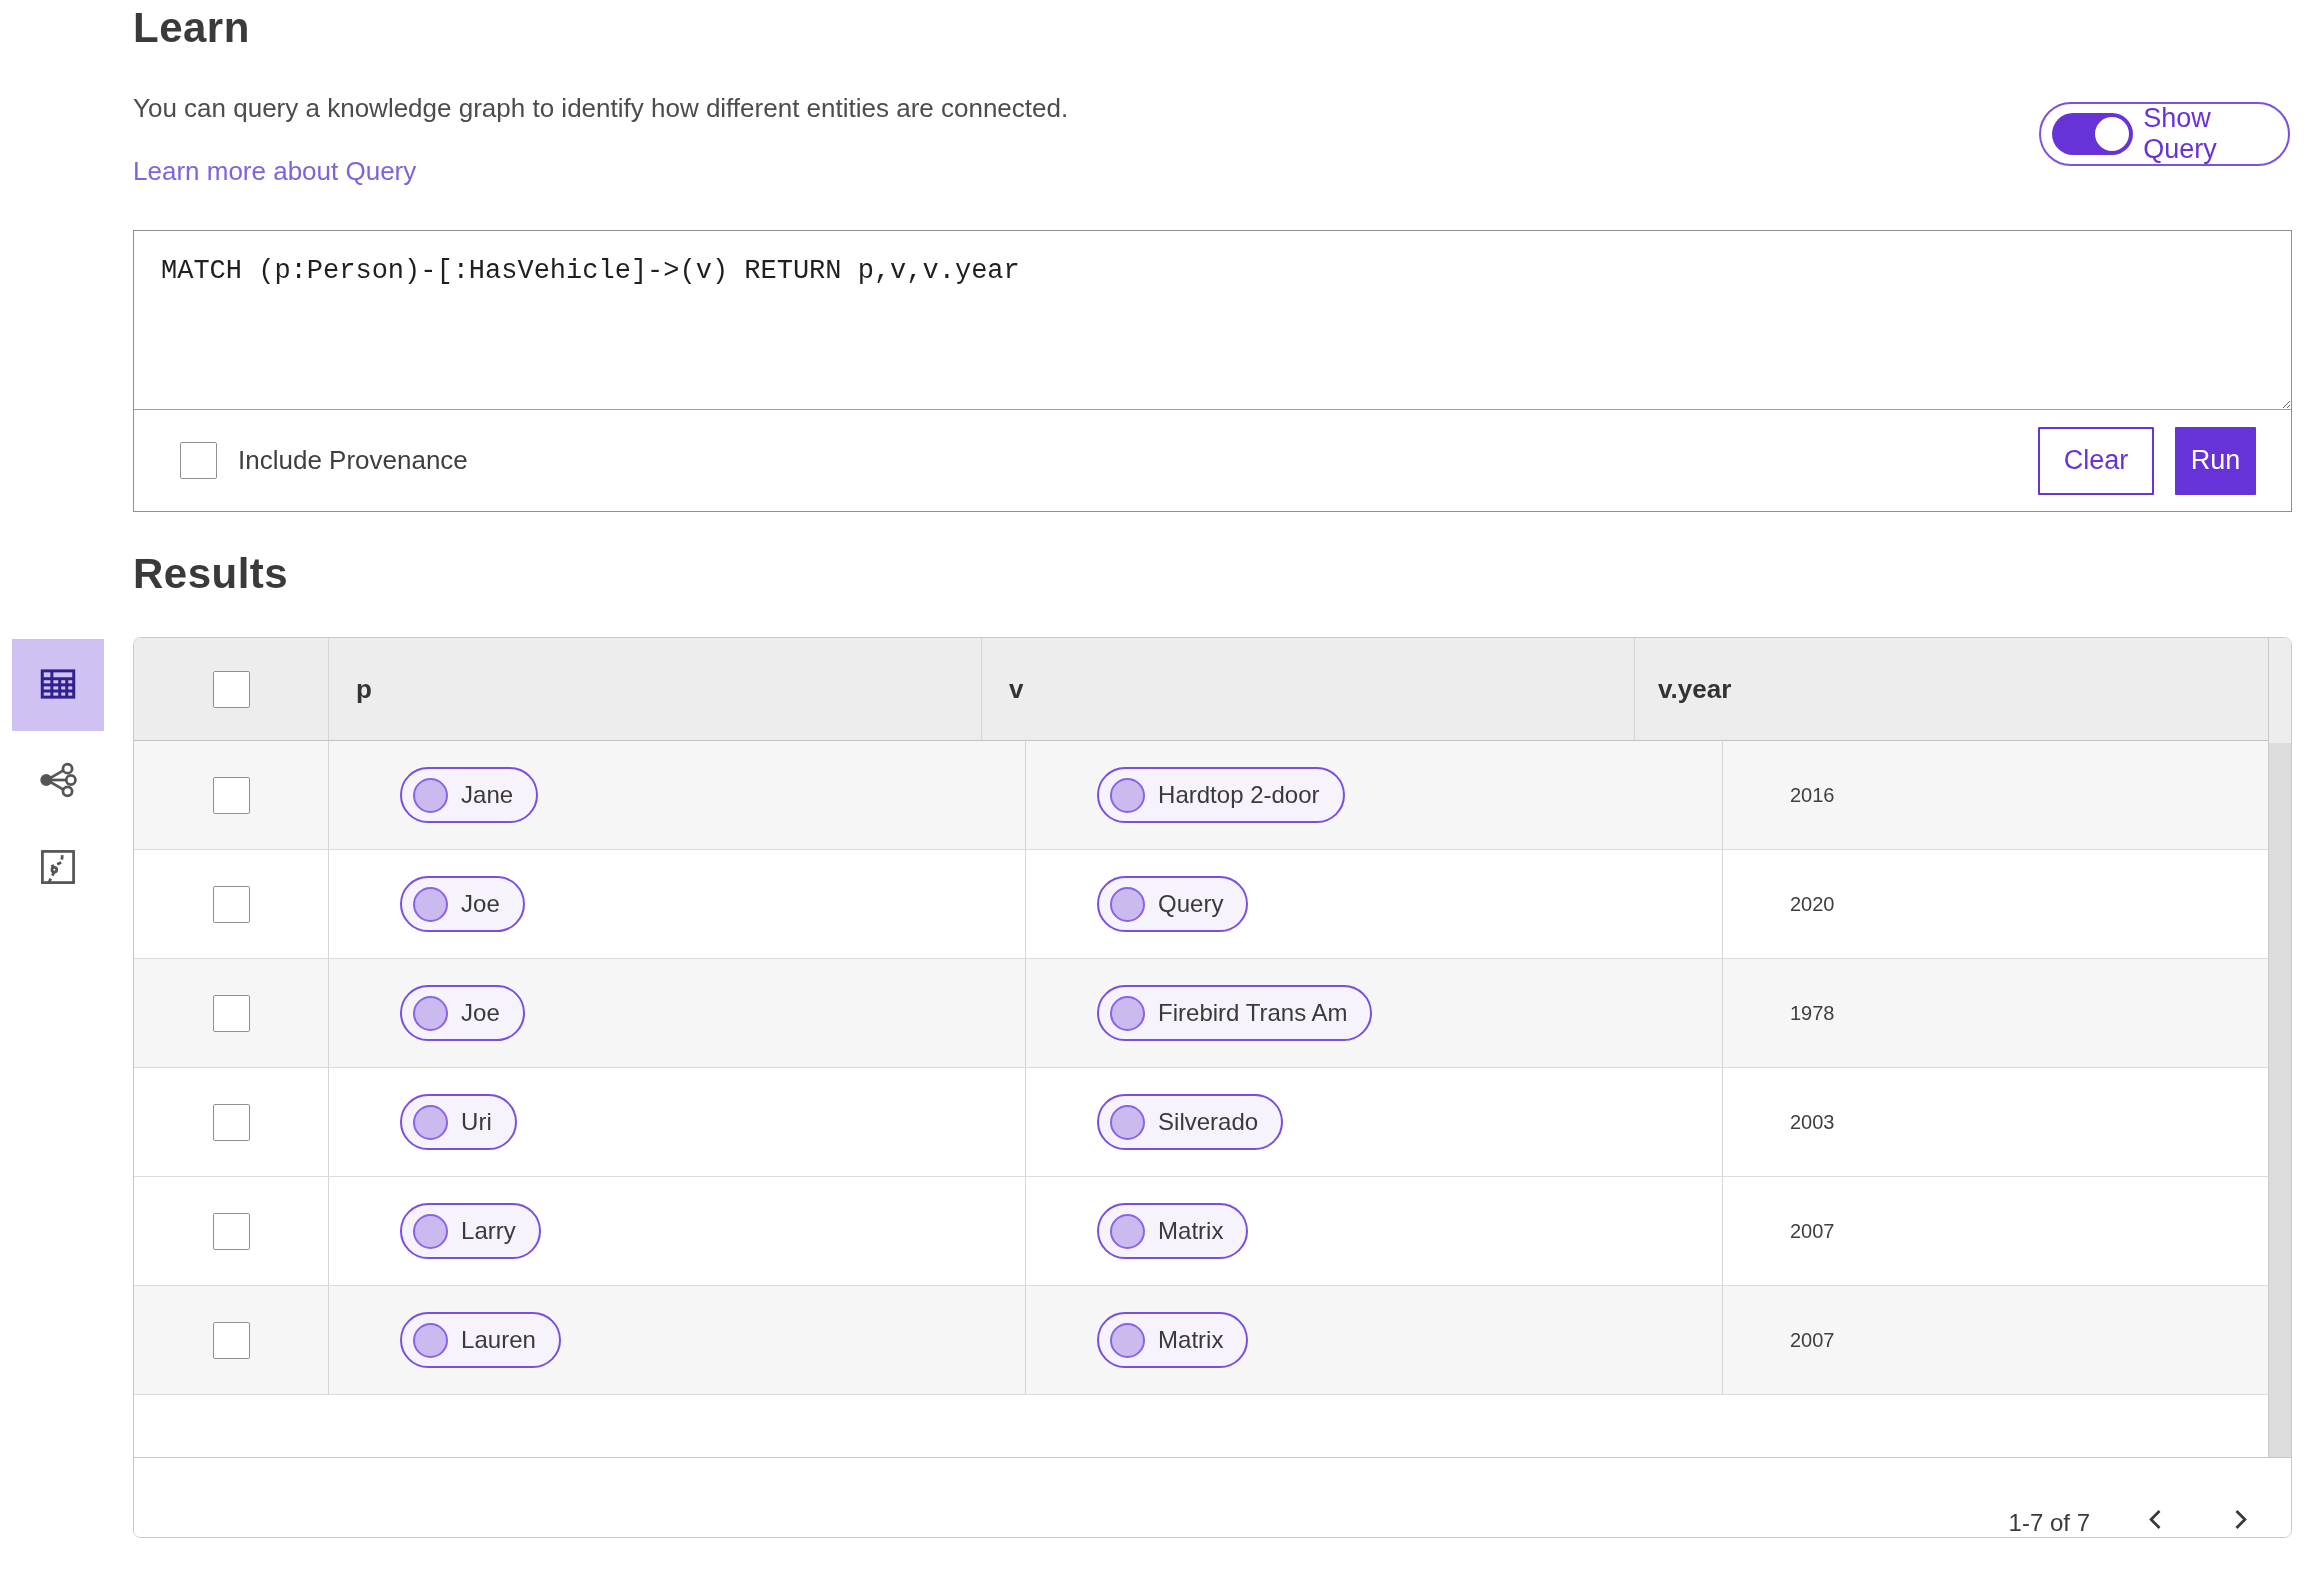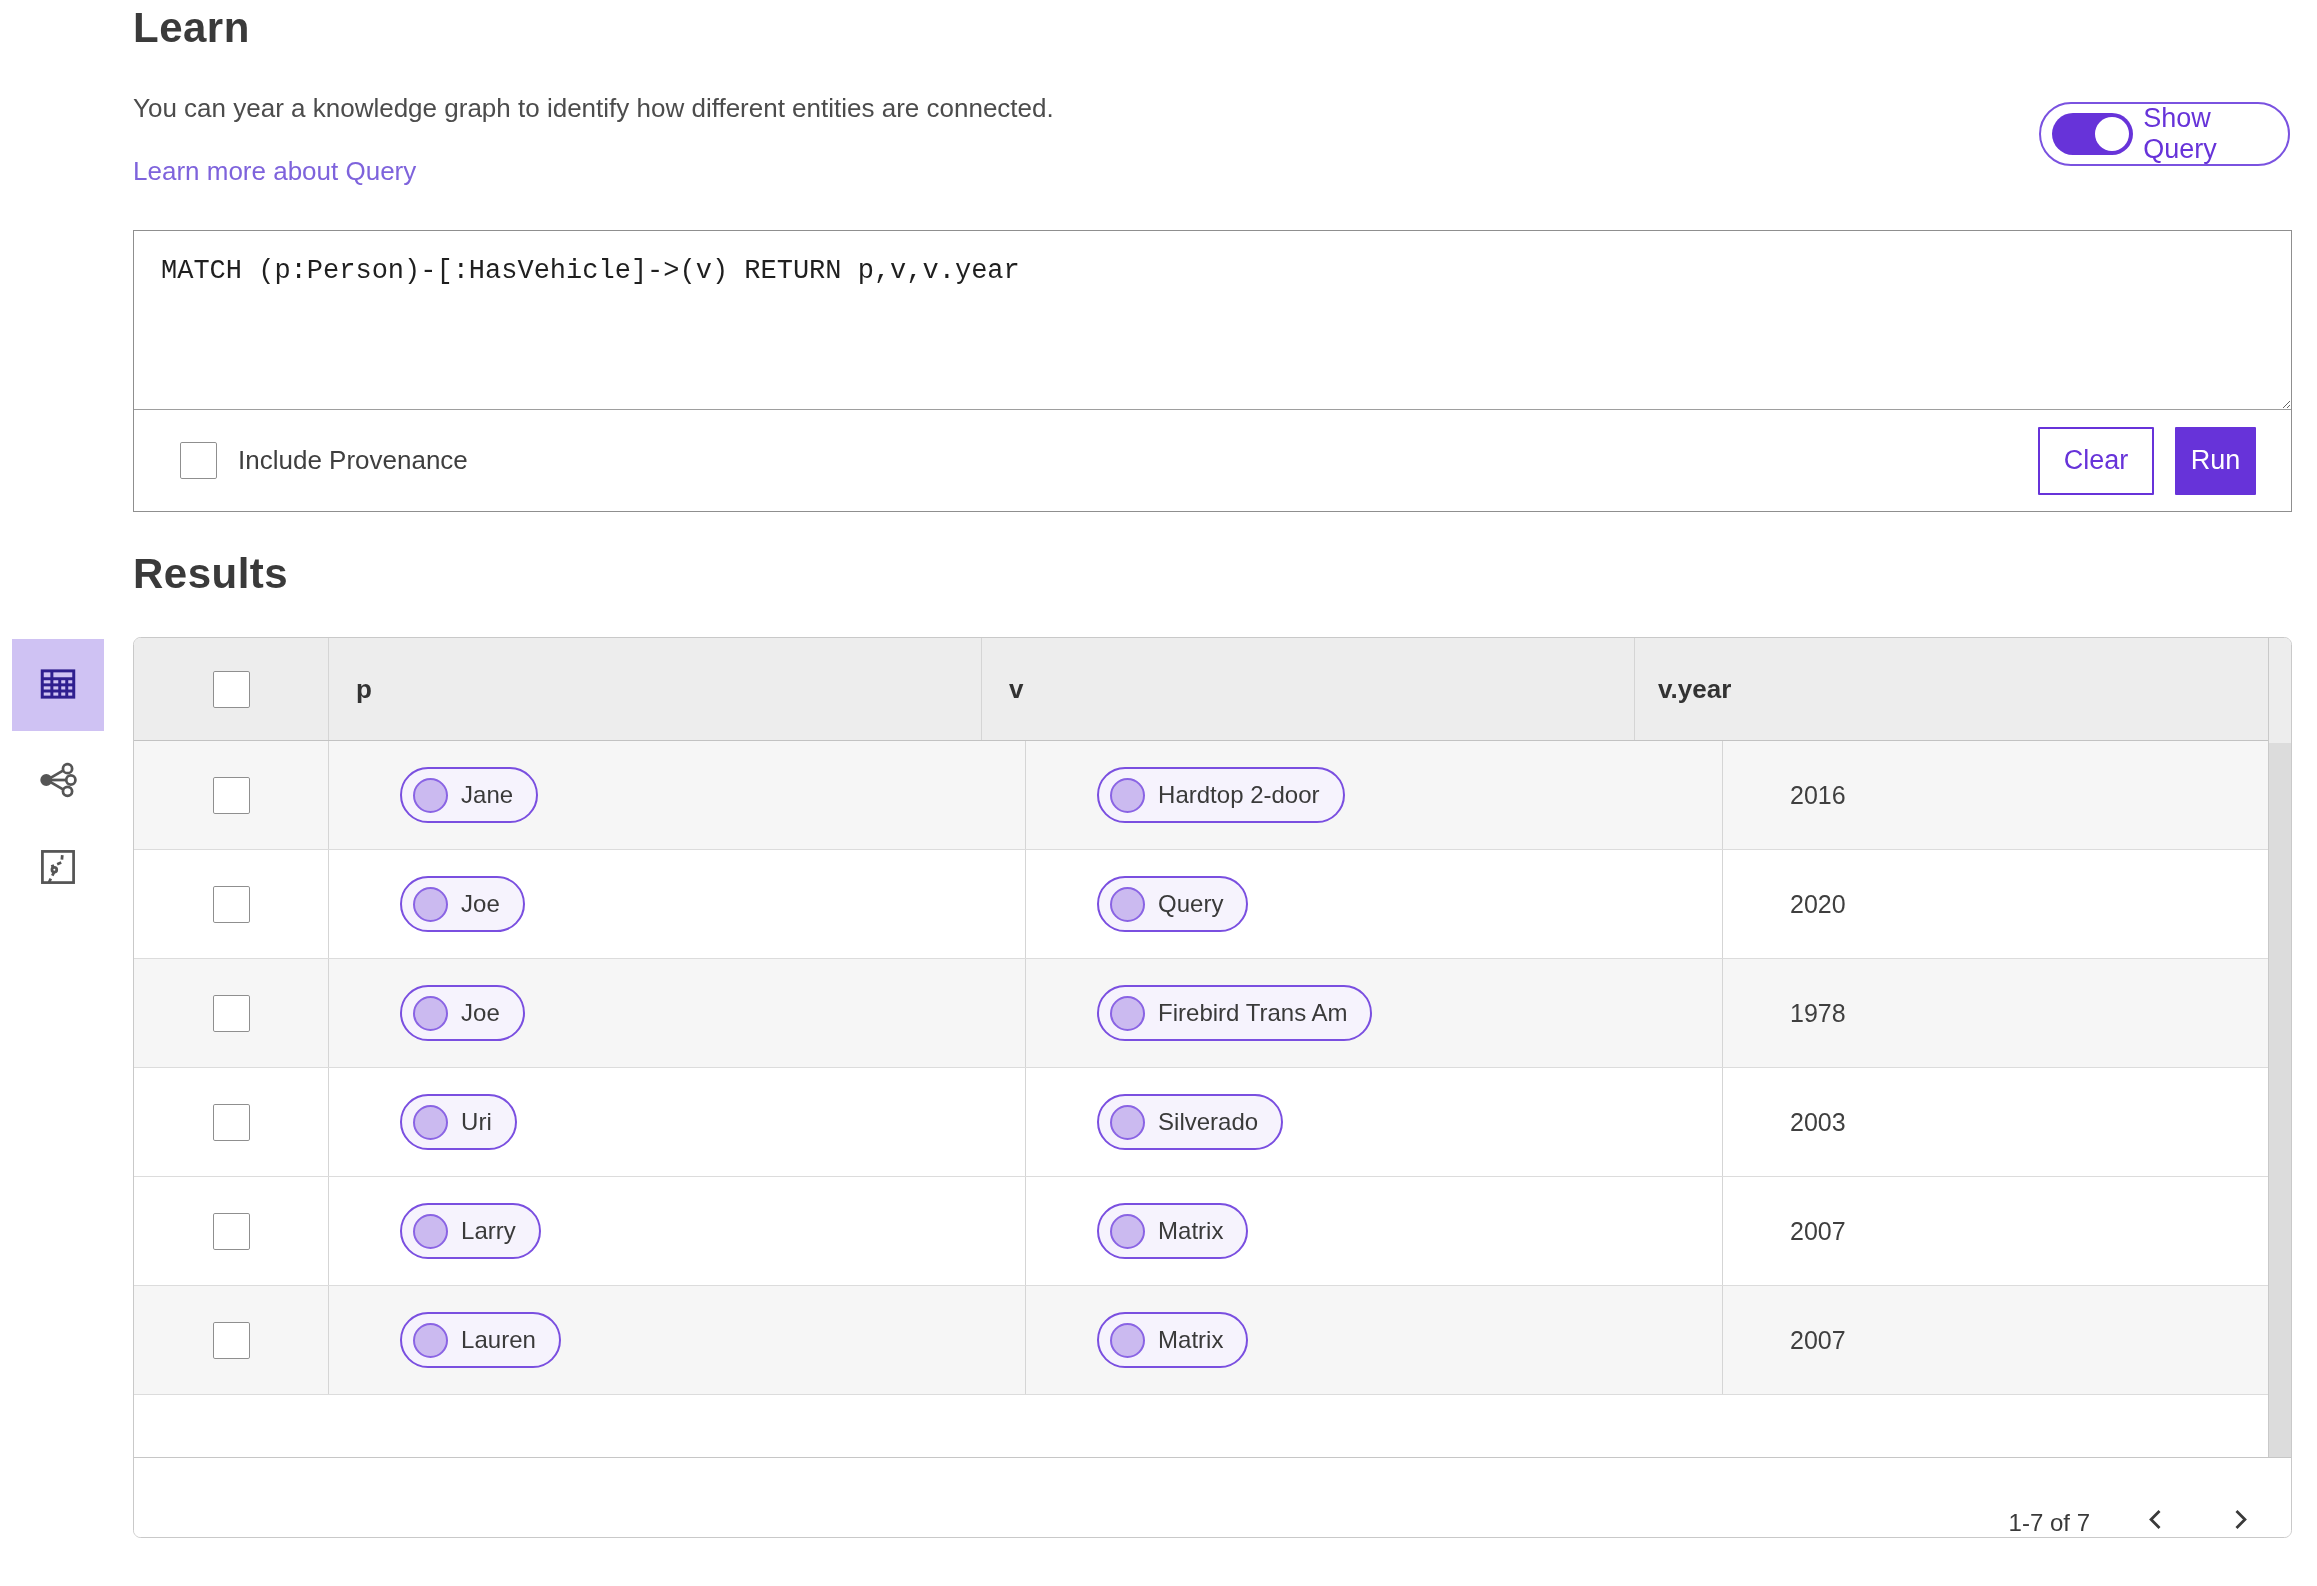--- a/index.html
+++ b/index.html
@@ -87,21 +87,21 @@
   }
   .cell-check { width:195px; flex:0 0 auto; display:flex; align-items:center; justify-content:center; border-right:1.9px solid #d5d5d5; }
   .cell-p     { width:653px; flex:0 0 auto; display:flex; align-items:center; padding-left:27px; border-right:1.9px solid #d5d5d5; }
   .cell-v     { width:653px; flex:0 0 auto; display:flex; align-items:center; padding-left:27px; border-right:1.9px solid #d5d5d5; }
   .cell-year  { flex:1; display:flex; align-items:center; padding-left:23px; }
   .th-label { font-size:26px; font-weight:700; color:#333; }
 
   .tbody { position:relative; z-index:1; }
   .trow { height:109px; display:flex; align-items:stretch; border-bottom:1.9px solid #dcdcdc; background:#fff;gap:44px; }
   .trow.striped { background:#f6f6f6; }
-  .year-text { font-size:25px; color:#3f3f3f; }
+  .year-text { font-size:20px; color:#3f3f3f; }
 
   .node-pill {
     display:inline-flex; align-items:center; gap:13.5px; height:56px;
     padding:0 23px 0 10.6px; border:2.4px solid #7a4fe0; border-radius:29px;
     background:#f6f3fd; cursor:pointer;
   }
   .node-circle {
     width:35px; height:35px; border-radius:50%;
     background:#cbbaf0; border:2.4px solid #8a64e4; flex:0 0 auto;
   }
@@ -120,21 +120,21 @@
   }
   .page-range { font-size:24px; color:#3a3a3a; }
   .pager-btn { width:33px; height:33px; background:transparent; border:none; cursor:pointer; display:flex; align-items:center; justify-content:center; }
 </style>
 </head>
 <body>
 
 <div class="page">
 
   <div class="query-title">Learn</div>
-  <div class="query-desc">You can year a knowledge graph to identify how different entities are connected.</div>
+  <div class="query-desc">You can query a knowledge graph to identify how different entities are connected.</div>
   <a class="learn-link">Learn more about Query</a>
 
   <div class="show-query-toggle">
     <span class="toggle-switch">
         <span class="toggle-knob"></span>
       </span>
     <span class="toggle-label">Show Query</span>
   </div>
 
   <div class="query-panel">

